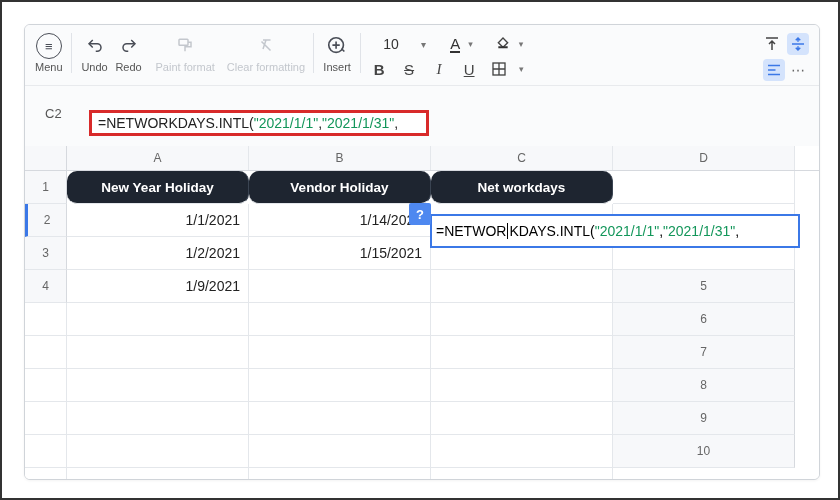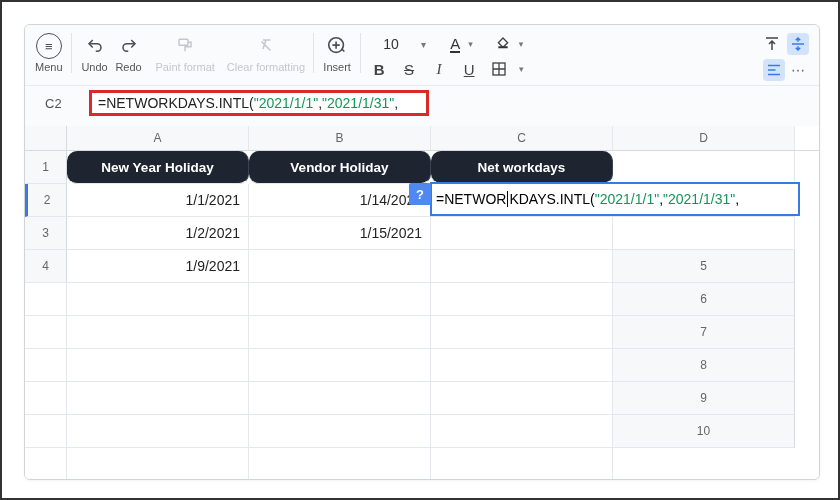--- a/index.html
+++ b/index.html
@@ -67,20 +67,21 @@
   .formula-box {
     border: 3px solid #d82a2a;
     padding: 2px 6px;
     height: 26px;
     display:flex; align-items:flex-start;
     font-size: 14px;
     font-family: Arial, sans-serif;
     color:#222;
     min-width: 340px;
     background:#fff;
+    margin-top:20px;
   }
   .fstr { color: #13965a; }
   
   .grid {
     position: relative;
     background:#fff;
   }
   .colheads {
     display:grid;
     grid-template-columns: 42px 182px 182px 182px 182px;
@@ -121,21 +122,21 @@
     color:#fff !important;
     font-weight: bold;
     justify-content:center;
     font-size: 13.5px;
     border-right-color: #3a4452;
     border-radius: 10px;
   }
   
   .active-editor {
     position:absolute;
-    left: 405px; top: 56px;
+    left: 405px; top: 68px;
     width: 370px; height: 34px;
     border: 2px solid #3b78e7;
     background:#fff;
     display:flex; align-items:center;
     padding: 0 4px;
     font-size: 14px;
     z-index: 5;
   }
   .qhelp {
     position:absolute;

